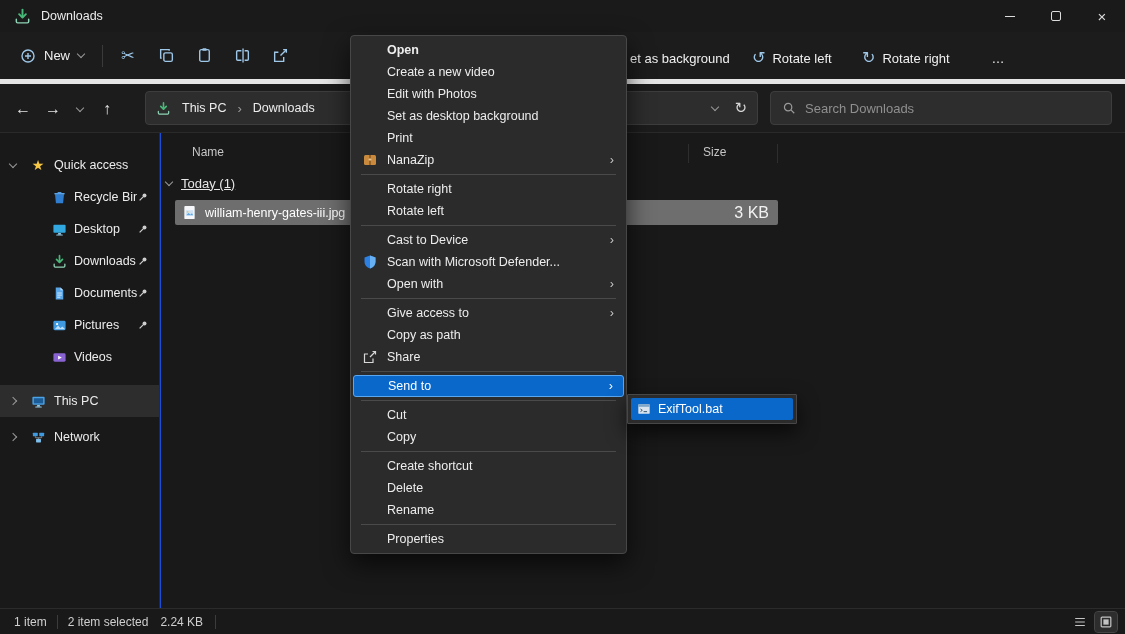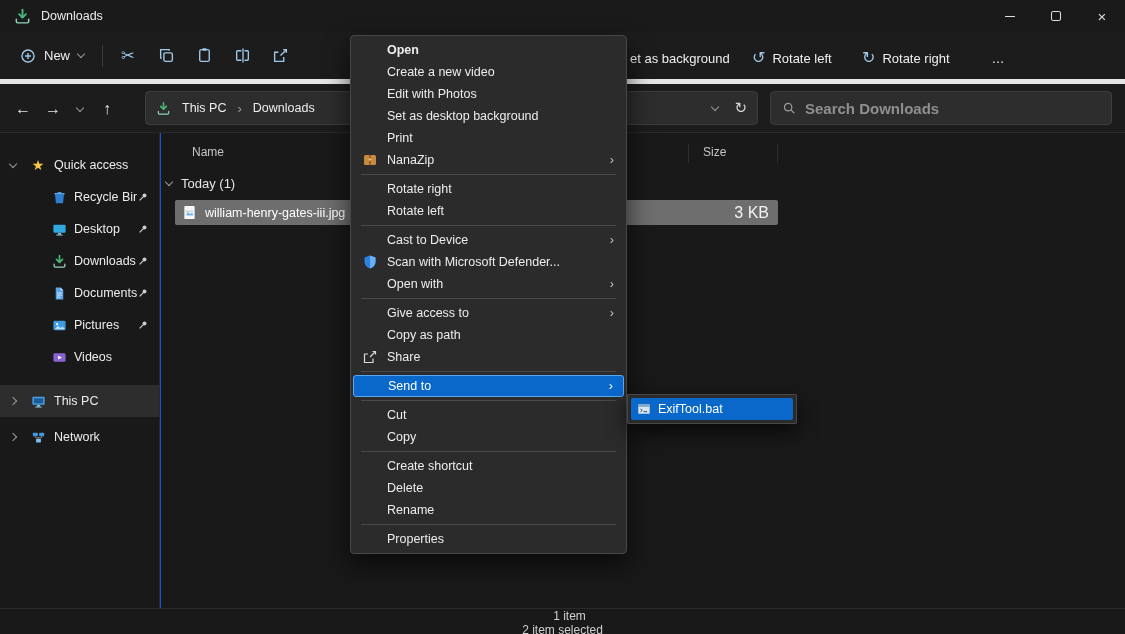--- a/index.html
+++ b/index.html
@@ -30,21 +30,21 @@
   .addressbar { position:absolute; top:84px; left:0; right:0; height:49px; background:#1c1c1c; border-bottom:1px solid #2a2a2a; }
   .nav-cluster { position:absolute; left:8px; top:8px; height:34px; display:flex; align-items:center; }
   .nav-btn { width:30px; height:32px; display:flex; align-items:center; justify-content:center; font-size:16px; color:#e2e2e2; }
   .nav-btn.small { width:24px; }
   .breadcrumb-box { position:absolute; left:145px; top:7px; width:613px; height:34px; background:#2d2d2d; border:1px solid #3d3d3d; border-radius:4px; display:flex; align-items:center; padding:0 10px; gap:7px; }
   .crumb { color:#ececec; font-size:12.5px; padding:2px 4px; border-radius:3px; }
   .crumb-sep { color:#9a9a9a; font-size:13px; }
   .bc-spacer { flex:1; }
   .bc-right { display:flex; align-items:center; gap:16px; color:#cfcfcf; }
   .search-box { position:absolute; left:770px; top:7px; width:342px; height:34px; background:#2d2d2d; border:1px solid #3d3d3d; border-radius:4px; display:flex; align-items:center; gap:9px; padding:0 11px; }
-  .search-box input { flex:1; background:transparent; border:none; outline:none; color:#cfcfcf; font-size:15px; font-family:inherit;font-weight:bold; }
+  .search-box input { flex:1; background:transparent; border:none; outline:none; color:#cfcfcf; font-size:13px; font-family:inherit; }
   .search-box input::placeholder { color:#8f8f8f; }
 
   
   .chev { display:inline-block; width:6px; height:6px; border-right:1.4px solid currentColor; border-bottom:1.4px solid currentColor; }
   .chev.down { transform:rotate(45deg); margin-top:-3px; }
   .chev.right { transform:rotate(-45deg); }
   .chev.gray { color:#9a9a9a; }
 
   
   .sidebar { position:absolute; top:133px; left:0; width:160px; bottom:26px; background:#191919; border-right:1px solid #2a2a2a; padding-top:16px; }
@@ -57,26 +57,26 @@
   .srow .pin { margin-right:10px; width:12px; height:12px; }
   .srow.selected { background:#2d2d2d; }
   .gap12 { height:12px; } .gap4 { height:4px; }
 
   
   .main { position:absolute; top:133px; left:161px; right:0; bottom:26px; background:#191919; }
   .col-headers { position:absolute; top:8px; left:0; right:0; height:24px; font-size:12px; color:#c6c6c6; }
   .col-name { position:absolute; left:31px; top:4px; }
   .col-size { position:absolute; left:542px; top:4px; }
   .col-sep { position:absolute; top:3px; width:1px; height:19px; background:#2e2e2e; }
-  .group-row { position:absolute; top:40px; left:5px; height:20px; display:flex; align-items:center; gap:9px; color:#e6e6e6; font-size:13px; }
+  .group-row { position:absolute; top:40px; left:5px; height:20px; display:flex; align-items:center; gap:9px; color:#e6e6e6; font-size:13px;text-decoration:underline; }
   .file-row { position:absolute; top:67px; left:14px; width:603px; height:25px; background:#6e6e6e; border-radius:2px; display:flex; align-items:center; gap:8px; padding-left:7px; color:#fff; font-size:12.5px; }
   .file-size { position:absolute; right:9px; font-size:16px; color:#f2f2f2; }
 
   
-  .statusbar { position:absolute; left:0; right:0; bottom:0; height:26px; background:#191919; border-top:1px solid #2b2b2b; display:flex; align-items:center; font-size:12px; color:#cfcfcf;flex-direction:column; }
+  .statusbar { position:absolute; left:0; right:0; bottom:0; height:26px; background:#191919; border-top:1px solid #2b2b2b; display:flex; align-items:center; font-size:12px; color:#cfcfcf; }
   .sb-div { width:1px; height:14px; background:#3c3c3c; }
   .sb-spacer { flex:1; }
   .sb-viewbtn { width:22px; height:20px; display:flex; align-items:center; justify-content:center; border-radius:3px; margin-right:4px; }
   .sb-viewbtn.active { background:#2d2d2d; outline:1px solid #454545; }
 
   
   .context-menu { position:absolute; left:350px; top:35px; width:277px; background:#2b2b2b; border:1px solid #474747; border-radius:4px; box-shadow:0 10px 26px rgba(0,0,0,.65); padding:3px 2px; z-index:10; font-size:12.5px; color:#ededed; }
   .mi { position:relative; height:22px; line-height:22px; padding-left:34px; white-space:nowrap; border-radius:2px; }
   .mi.bold { font-weight:bold; }
   .mi .mi-icon { position:absolute; left:9px; top:3px; width:16px; height:16px; }

